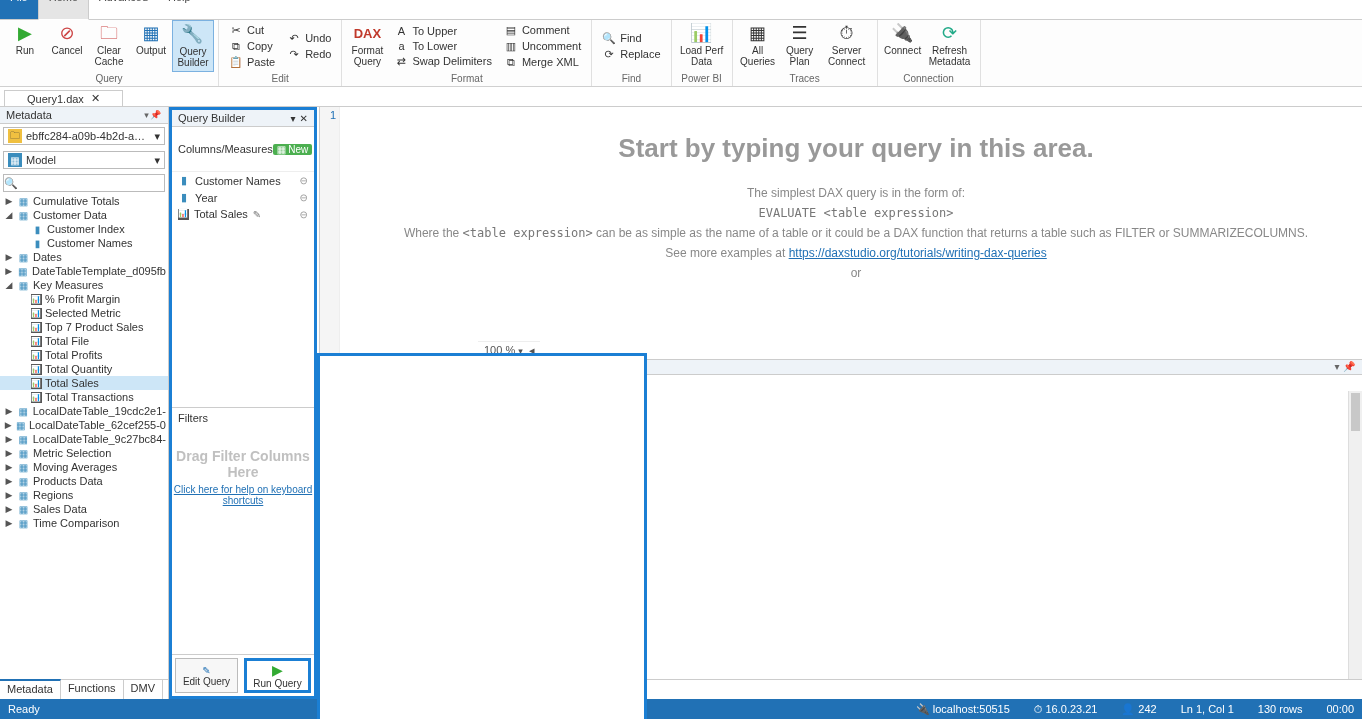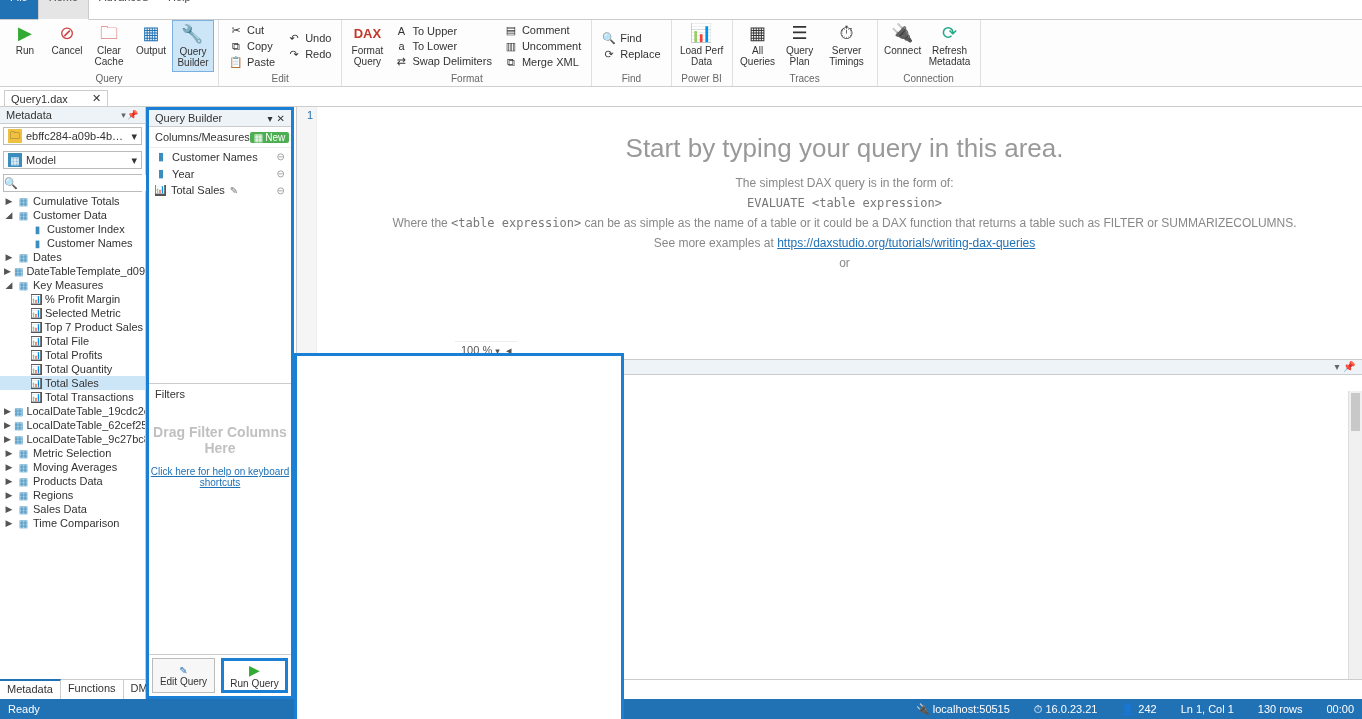--- a/index.html
+++ b/index.html
@@ -13,23 +13,23 @@
 .grow{flex:1;display:flex}
 .glabel{text-align:center;font-size:10px;color:#666;padding:1px 0 2px 0}
 .big{display:flex;flex-direction:column;align-items:center;justify-content:flex-start;width:42px;padding-top:3px;cursor:pointer;font-size:10px;text-align:center;line-height:1.1}
 .big.wide{width:52px}
 .big.sel{background:#cde6f7;border:1px solid #7bb1e0}
 .ic{font-size:18px;height:22px;display:flex;align-items:center;justify-content:center}
 .col{display:flex;flex-direction:column;justify-content:center;gap:1px;padding:0 3px}
 .row{display:flex;align-items:center;gap:4px;font-size:11px;cursor:pointer;padding:1px 3px;white-space:nowrap}
 .row .ri{width:14px;text-align:center;font-size:11px}
 .doctab{display:flex;height:20px;border-bottom:1px solid #ccc;align-items:flex-end;padding-left:4px}
-.doctab .t{border:1px solid #ccc;border-bottom:none;padding:1px 6px;font-size:11px;background:#fff;display:flex;gap:24px;align-items:center}
+.doctab .t{border:1px solid #ccc;border-bottom:none;padding:1px 22px;font-size:11px;background:#fff;display:flex;gap:7px;align-items:center}
 .main{display:flex;height:592px}
-.meta{width:146px;border-right:1px solid #ccc;display:flex;flex-direction:column}
+.meta{width:169px;border-right:1px solid #ccc;display:flex;flex-direction:column}
 .panehdr{background:#eef3f8;border-bottom:1px solid #ccc;padding:2px 6px;font-size:11px;display:flex;align-items:center;justify-content:space-between}
 .panehdr .controls{display:flex;gap:2px;font-size:9px;color:#666}
 .combo{margin:3px;border:1px solid #bbb;padding:1px 4px;font-size:11px;display:flex;align-items:center;gap:4px;background:#fff}
 .combo .cic{width:14px;height:14px;background:#f0c040;font-size:10px;display:flex;align-items:center;justify-content:center}
 .combo.model .cic{background:#3b8dbd;color:#fff}
 .search{margin:2px 3px;border:1px solid #bbb;display:flex;align-items:center}
 .search .mag{width:18px;text-align:center;color:#777}
 .search input{border:none;outline:none;flex:1;font-size:11px;padding:2px}
 .tree{flex:1;overflow:hidden;font-size:11px}
 .tn{display:flex;align-items:center;padding:1px 2px;gap:3px;cursor:pointer;white-space:nowrap}
@@ -40,37 +40,37 @@
 .tic.meas{background:#555;color:#fff;width:11px;height:11px;font-size:8px}
 .tn.l1{padding-left:4px}
 .tn.l2{padding-left:18px}
 .tn.sel{background:#cde6f7}
 .btabs{display:flex;border-top:1px solid #ccc;height:20px}
 .btabs .bt{padding:2px 7px;border-right:1px solid #ccc;font-size:11px;cursor:pointer}
 .btabs .bt.active{background:#fff;border-top:2px solid #2171b5;margin-top:-1px}
 .center{flex:1;display:flex;flex-direction:column;position:relative}
 .qb{position:absolute;left:0;top:0;width:148px;height:592px;background:#fff;border:3px solid #1b7fd4;display:flex;flex-direction:column;z-index:5}
 .qb .hdr{background:#eef3f8;padding:2px 6px;display:flex;justify-content:space-between;align-items:center;border-bottom:1px solid #ccc;font-size:11px}
-.qb .sub{padding:4px 6px;display:flex;justify-content:space-between;align-items:center;font-size:11px;border-bottom:1px solid #eee}
+.qb .sub{padding:16px 6px;display:flex;justify-content:space-between;align-items:center;font-size:11px;border-bottom:1px solid #eee}
 .qb .new{background:#4caf50;color:#fff;padding:0 4px;font-size:10px;border-radius:2px;display:flex;align-items:center;gap:2px}
 .qb .items{flex:0 0 auto;height:235px}
 .qb .qi{display:flex;align-items:center;padding:2px 6px;gap:5px;font-size:11px}
 .qb .qi .del{margin-left:auto;color:#999;cursor:pointer;font-size:10px}
 .qb .qi .pen{color:#777;font-size:10px;cursor:pointer}
 .qb .flt{border-top:1px solid #ccc;padding:4px 6px;font-size:11px}
 .qb .drop{flex:1;display:flex;flex-direction:column;align-items:center;justify-content:flex-start;color:#bbb;padding-top:20px}
 .qb .drop .big-t{font-size:14px;font-weight:600;text-align:center;line-height:1.15;color:#c0c0c0}
-.qb .drop a{color:#2171b5;font-size:10px;text-decoration:underline;margin-top:10px;text-align:center}
+.qb .drop a{color:#2171b5;font-size:10px;text-decoration:underline;margin-top:4px;text-align:center}
 .qb .actions{display:flex;border-top:1px solid #ccc;height:42px}
 .qb .act{flex:1;display:flex;flex-direction:column;align-items:center;justify-content:center;font-size:10px;border:1px solid #bbb;margin:3px;cursor:pointer;background:#f7f7f7}
 .qb .act.run{border:3px solid #1b7fd4;background:#fff}
 .editor{flex:1;position:relative;margin-left:150px;border-left:1px solid #ccc}
 .gut{position:absolute;left:0;top:0;width:20px;background:#f5f5f5;border-right:1px solid #eee;text-align:right;padding:2px 3px;color:#2171b5;font-size:11px;height:100%}
 .help{position:absolute;left:40px;right:10px;top:20px;text-align:center;color:#888}
-.help h1{font-size:26px;font-weight:400;color:#999;margin:6px 0 12px 0}
+.help h1{font-size:26px;font-weight:700;color:#999;margin:6px 0 22px 0}
 .help p{font-size:12px;margin:6px 0;color:#888}
 .help .code{font-family:Consolas,monospace;color:#777}
 .help a{color:#2171b5;text-decoration:underline}
 .help .chk{display:flex;align-items:center;justify-content:center;gap:5px;margin-top:14px;font-size:11px;color:#888}
 .zoom{position:absolute;left:158px;bottom:0;font-size:11px;color:#555;padding:2px 6px;border-top:1px solid #eee;background:#fff}
 .resblk{position:absolute;left:148px;top:246px;width:330px;border:3px solid #1b7fd4;background:#fff;z-index:4}
 .results{margin-left:150px;height:340px;border-top:1px solid #ccc;display:flex;flex-direction:column}
 .results .rh{background:#eef3f8;padding:1px 6px;font-size:11px;border-bottom:1px solid #ccc;display:flex;justify-content:space-between}
 .results .grid{flex:1;overflow:hidden;position:relative}
 .results table{border-collapse:collapse;font-size:11px;width:auto}
@@ -219,21 +219,21 @@
       <div class="big">
           <span class="ic">▦</span>
           <span>All Queries</span>
         </div>
       <div class="big">
           <span class="ic">☰</span>
           <span>Query Plan</span>
         </div>
       <div class="big wide">
           <span class="ic">⏱</span>
-          <span>Server Timings</span>
+          <span>Server Connect</span>
         </div>
     </div>
     <div class="glabel">Traces</div>
   </div>
   <div class="group">
     <div class="grow">
       <div class="big">
           <span class="ic" style="color:#2171b5">🔌</span>
           <span>Connect</span>
         </div>

